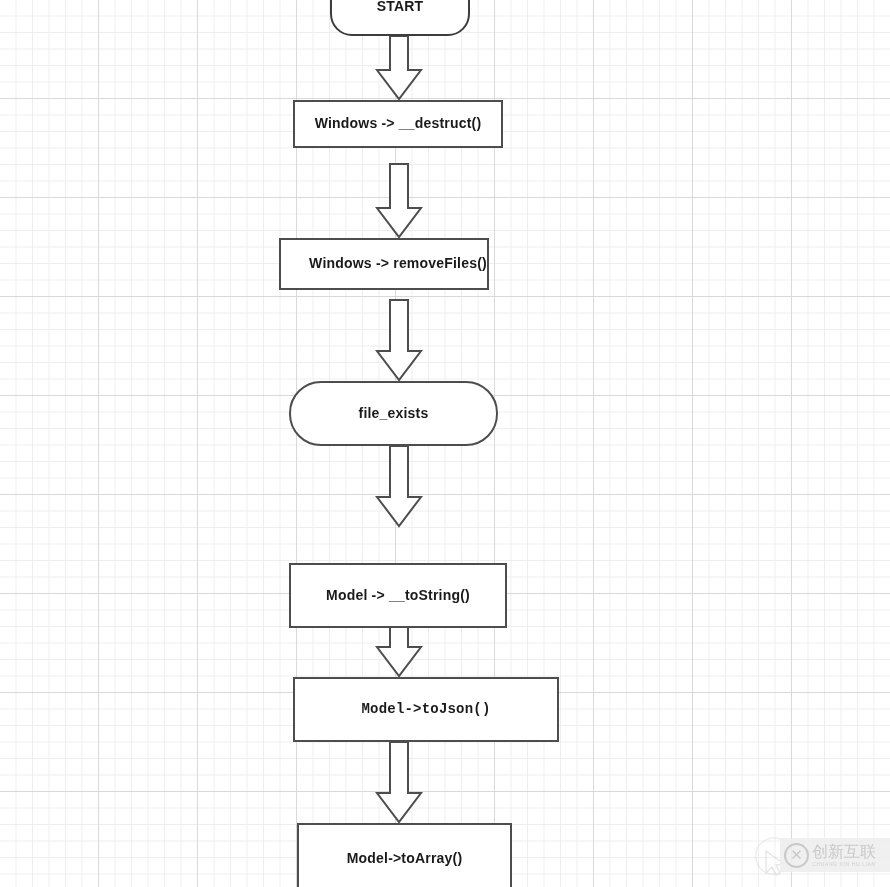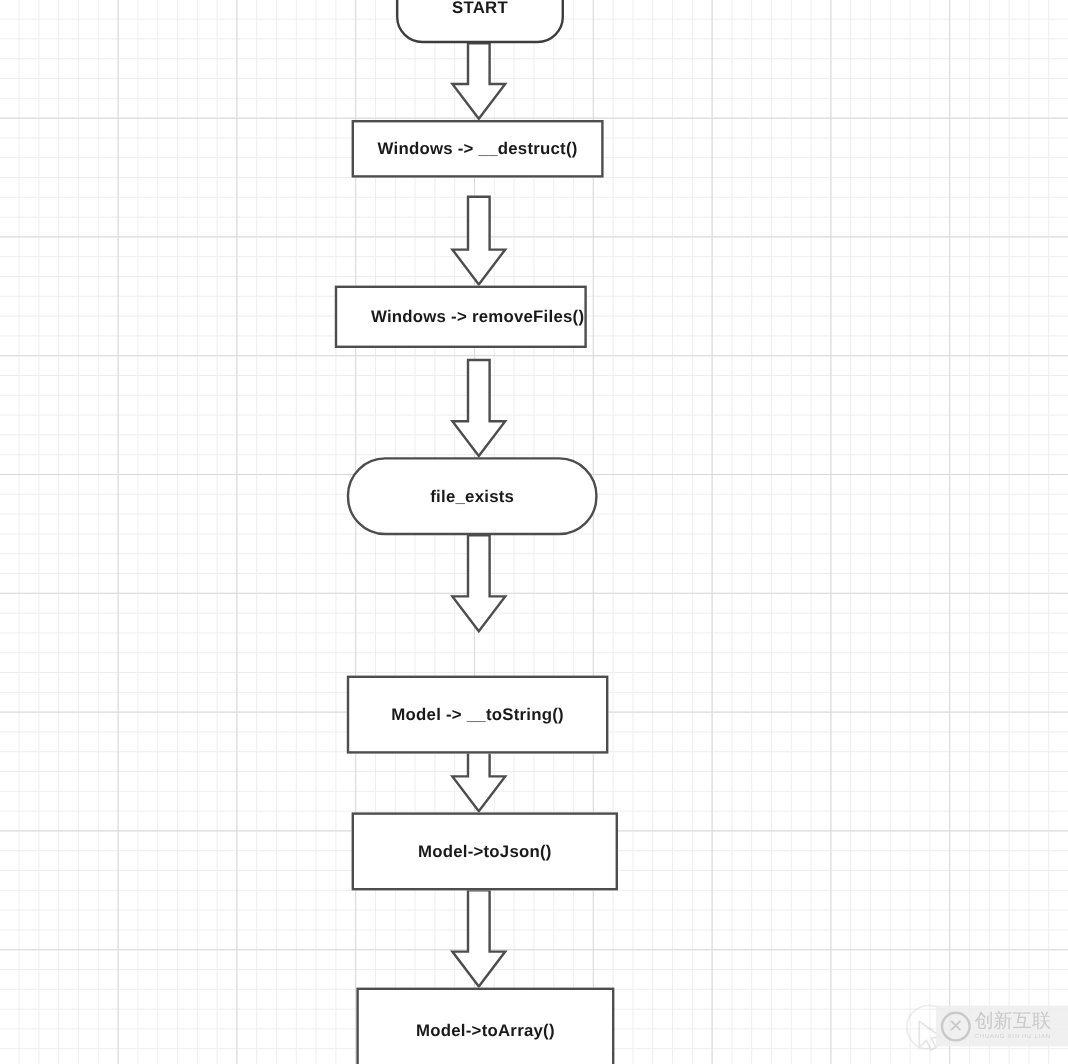--- a/index.html
+++ b/index.html
@@ -182,21 +182,21 @@
       </div>
       <div class="node" style="left: 279px; top: 238px; width: 210px; height: 52px; padding-left: 28px;">
         <span class="node-label">Windows -&gt; removeFiles()</span>
       </div>
       <div class="node" style="left: 289px; top: 381px; width: 209px; height: 65px; border-radius: 32px;">
         <span class="node-label">file_exists</span>
       </div>
       <div class="node" style="left: 289px; top: 527px; width: 218px; height: 65px; margin-top: 36px;">
         <span class="node-label">Model -&gt; __toString()</span>
       </div>
-      <div class="node" style="left: 293px; top: 677px; width: 222px; height: 65px;">
+      <div class="node" style="left: 293px; top: 677px; width: 266px; height: 65px; font-family: Liberation Mono, monospace;">
         <span class="node-label">Model-&gt;toJson()</span>
       </div>
       <div class="node" style="left: 297px; top: 823px; width: 215px; height: 72px;">
         <span class="node-label">Model-&gt;toArray()</span>
       </div>
     </div>
 
   <div id="watermark">
     <svg class="wm-sketch" viewBox="0 0 48 48">
       <path d="M6 26 C4 14 14 4 26 5 C37 6 44 15 42 25 C40 34 31 41 22 41 C14 41 8 35 6 26 Z" fill="none" stroke="#cccccc" stroke-width="1.4"></path>

